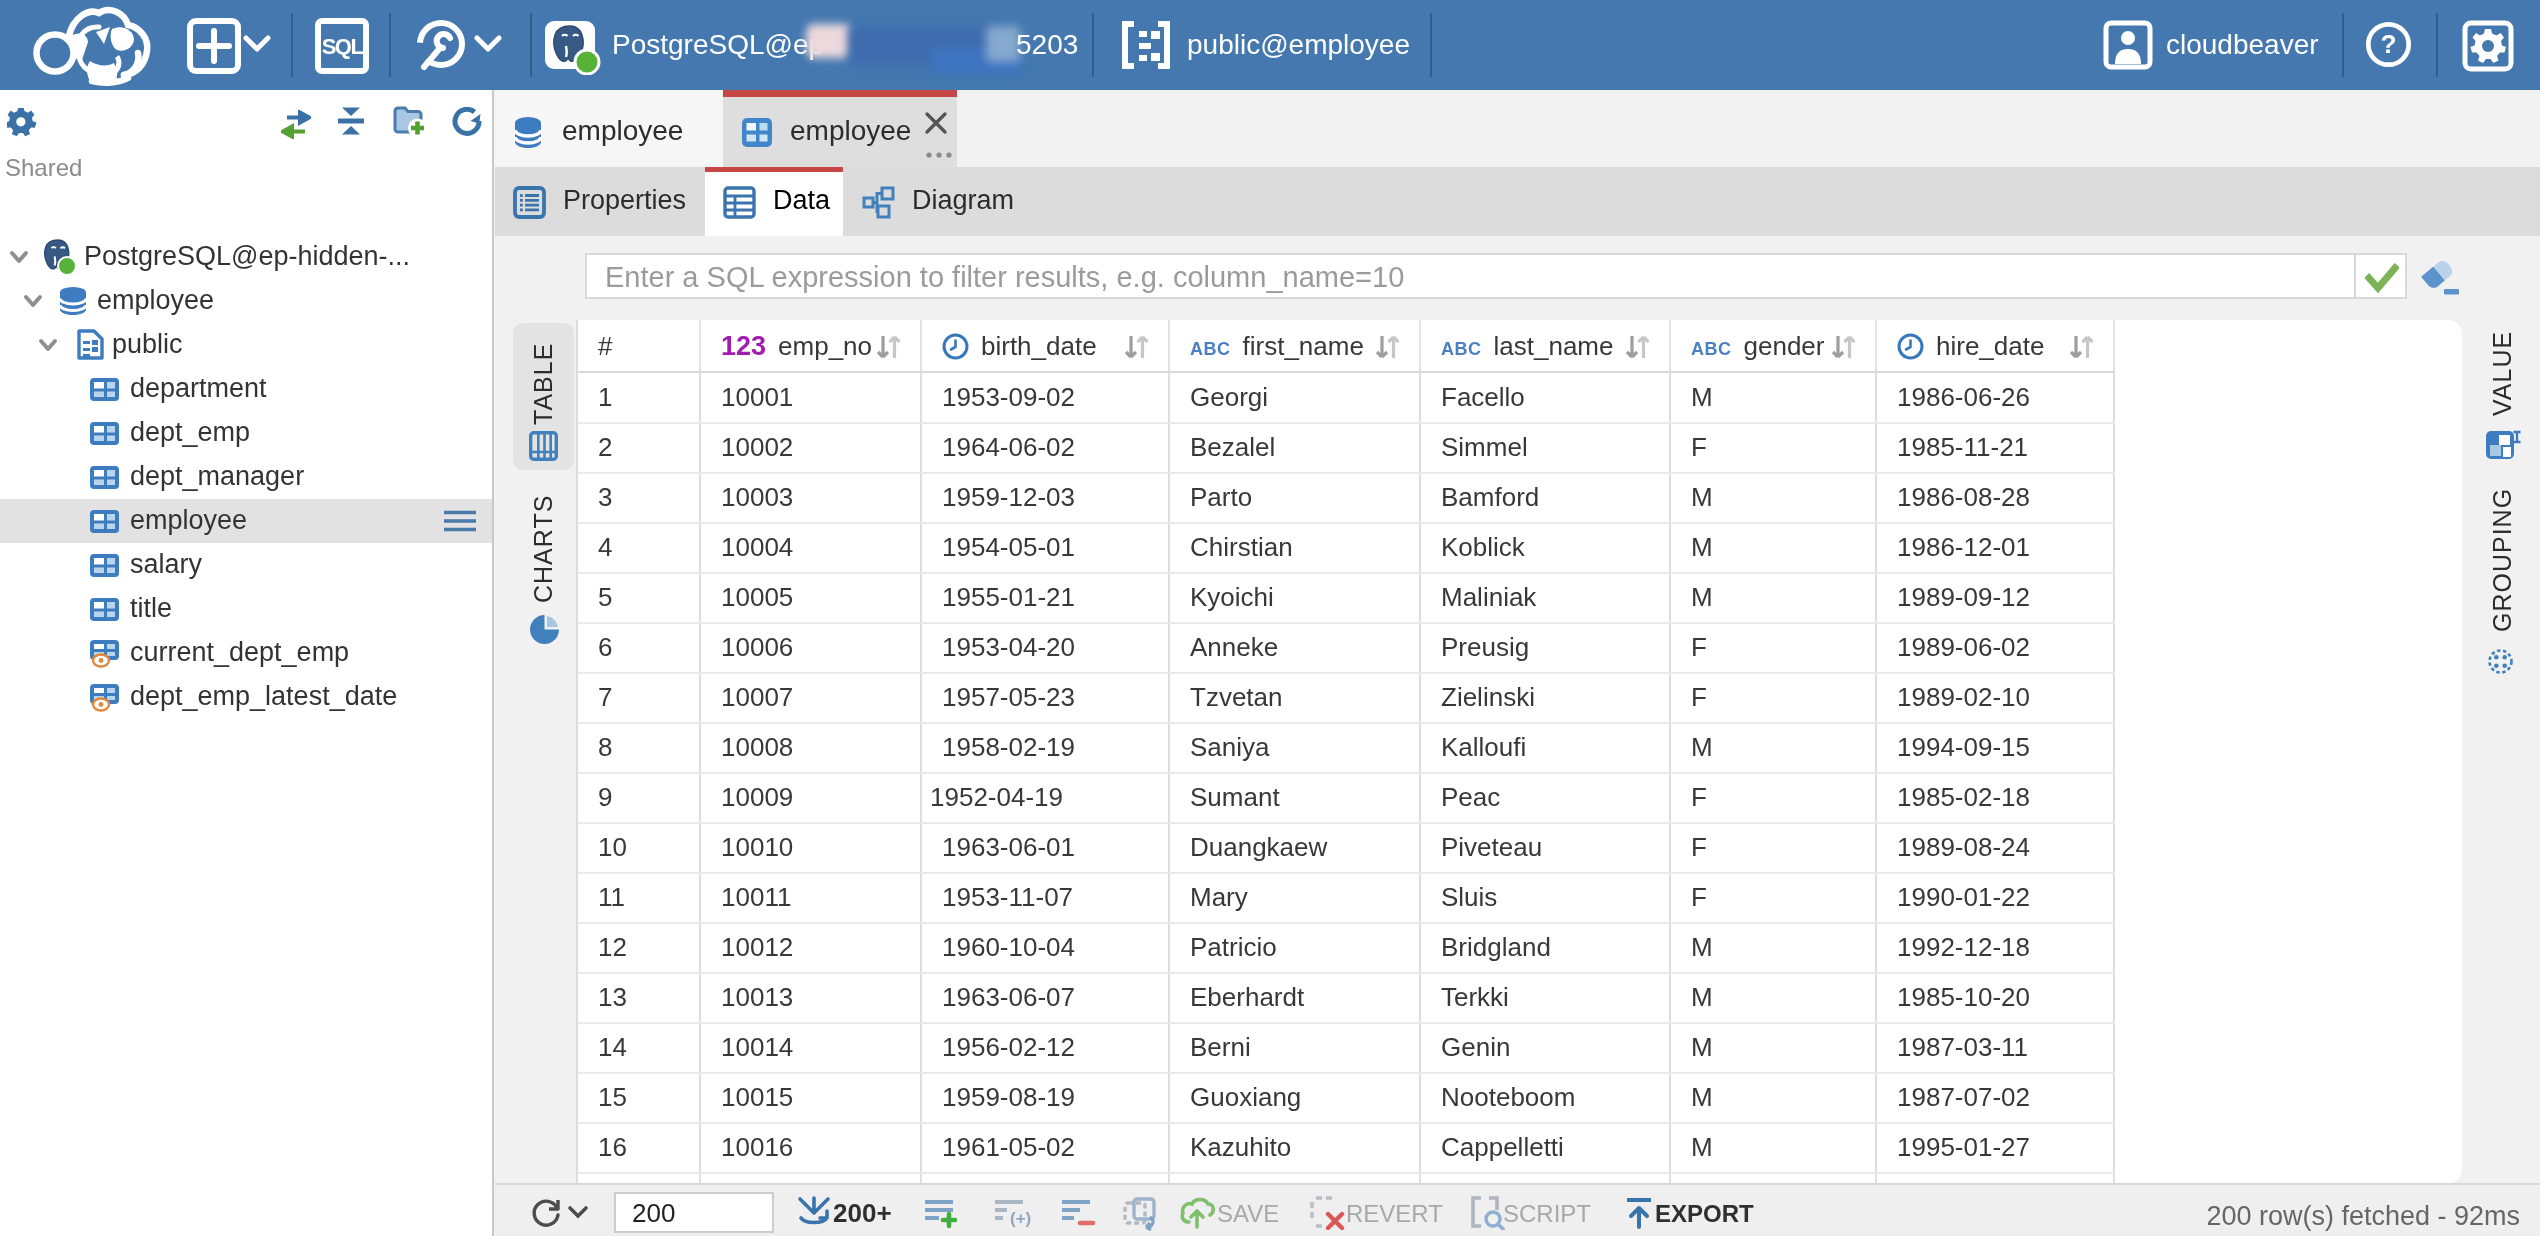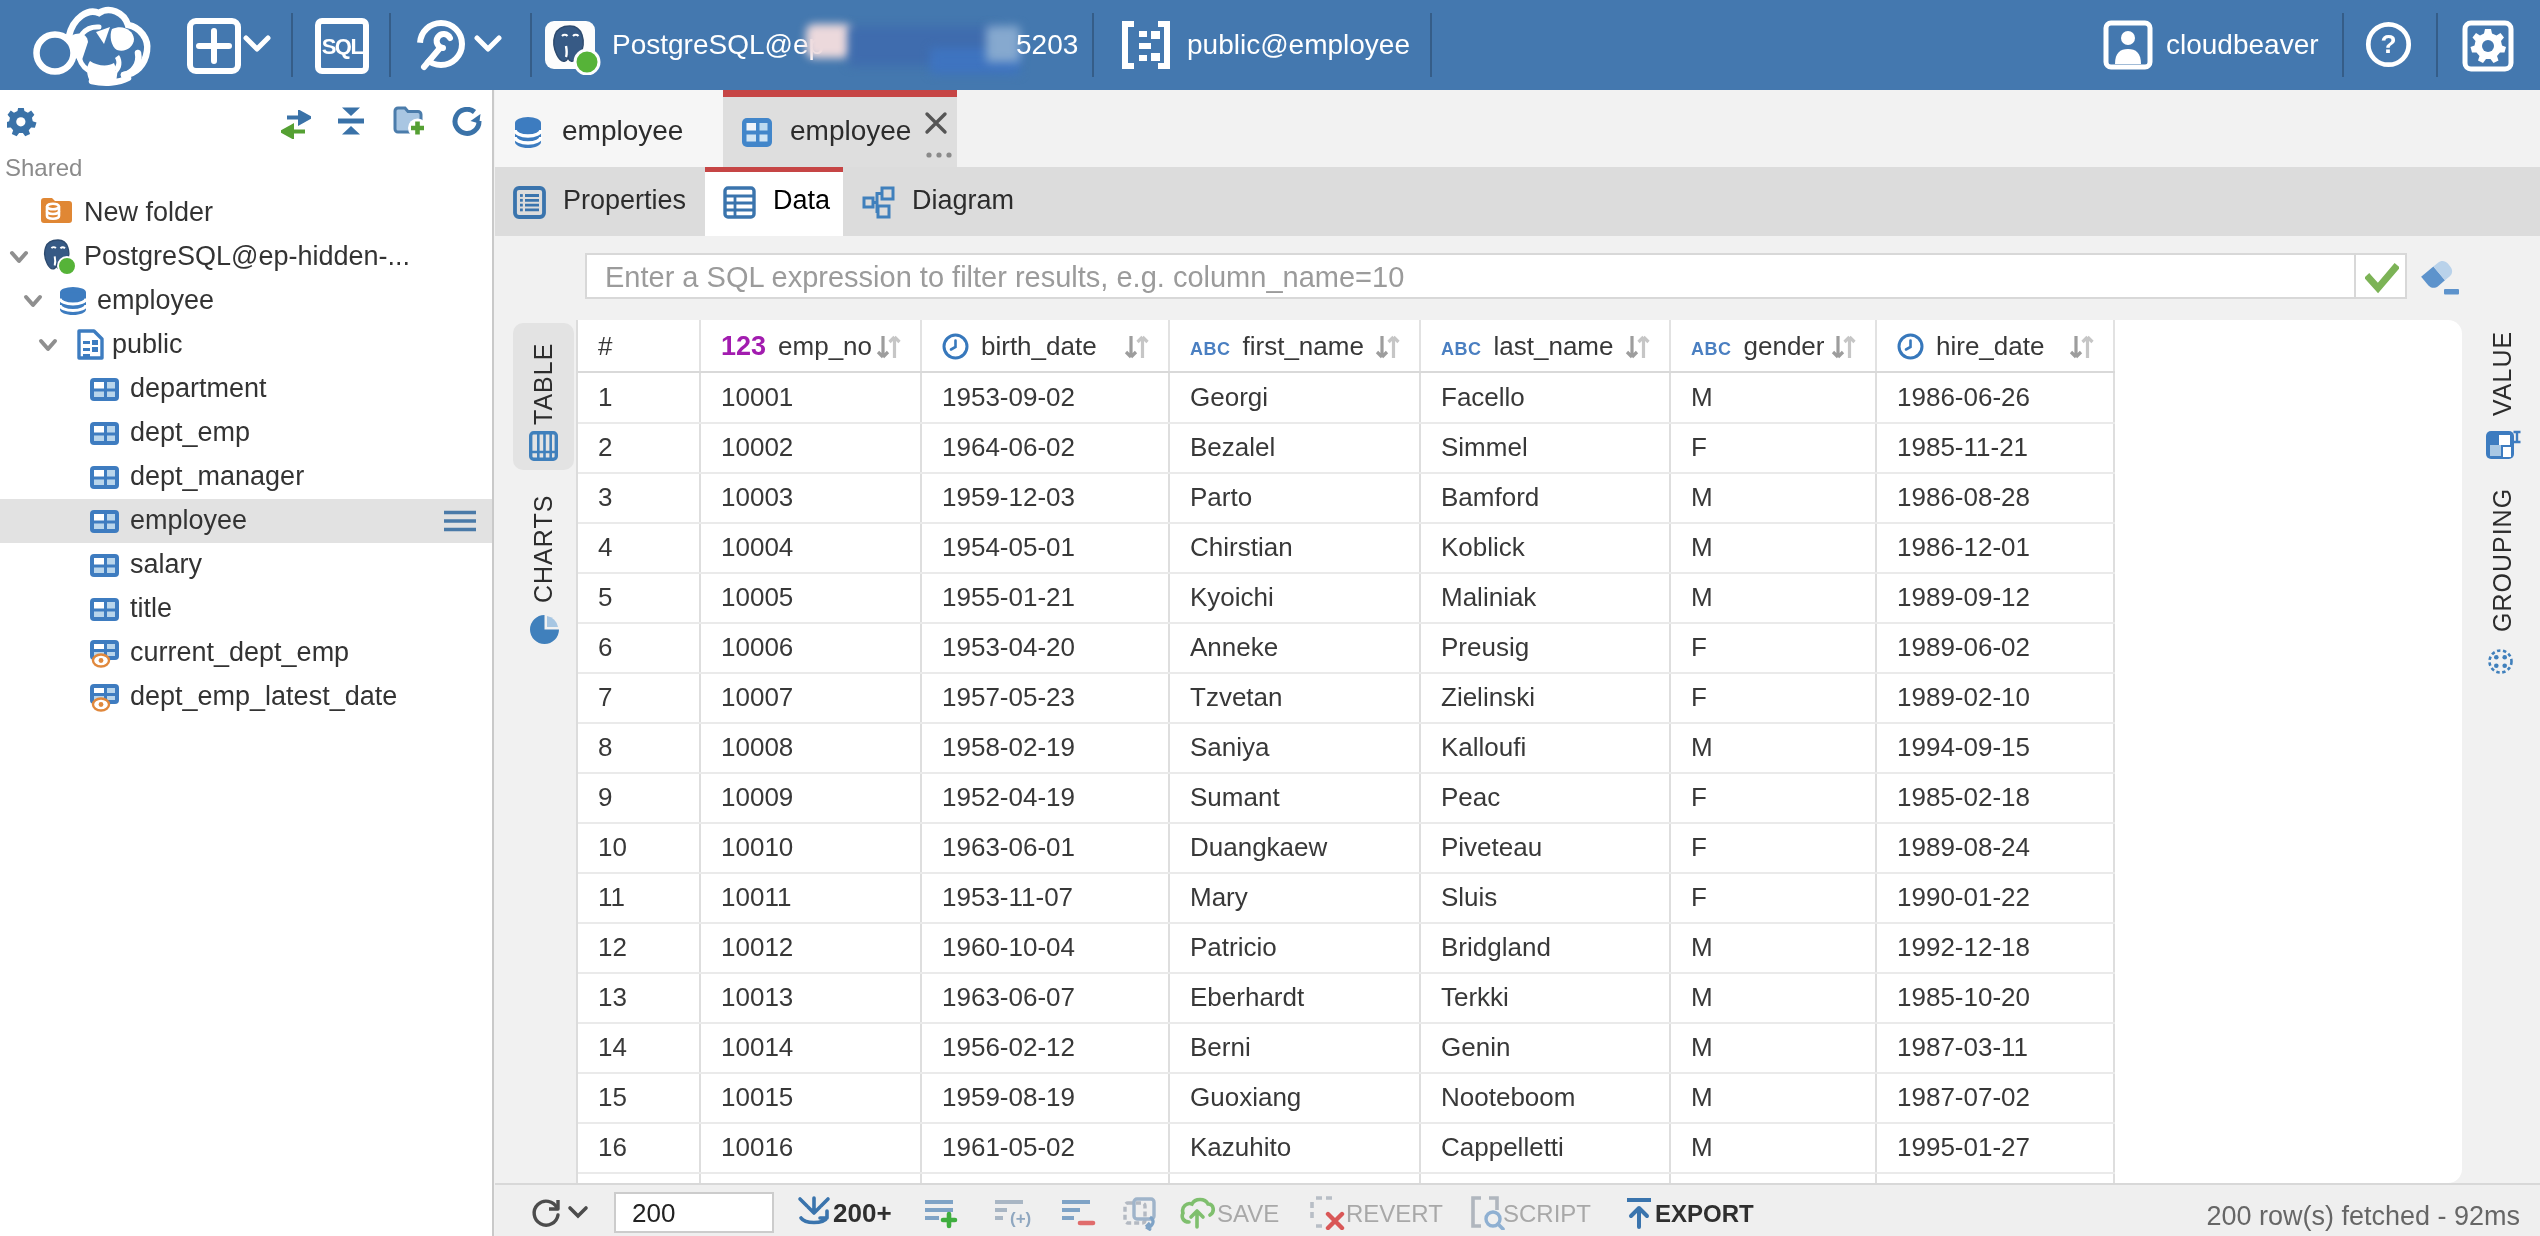--- a/index.html
+++ b/index.html
@@ -184,31 +184,20 @@
       <path d="M24.5 15.5 V28.5 M18 22 H31" stroke="#55a033" stroke-width="4.6"></path>
     </svg>
     <svg class="abs" style="left:452px;top:17px" width="30" height="30" viewBox="0 0 30 30">
       <path d="M22.5 5 A12 12 0 1 0 27 14" fill="none" stroke="#3a72a8" stroke-width="5"></path>
       <path d="M28.5 7 L27.2 16.5 L18.5 14" fill="#3a72a8"></path>
     </svg>
     <div class="abs" style="left:5px;top:64px;font-size:24px;color:#8b8b8b">Shared</div>
 
     <div id="selrow" style="top:409px"></div>
 
-    <div class="treerow" style="top:101px">
-      <svg class="abs" style="left:40px;top:6px" width="33" height="27" viewBox="0 0 33 27">
-        <path d="M1 4 C1 2 2 1 4 1 H12 L15 4 H29 C31 4 32 5 32 7 V23 C32 25 31 26 29 26 H4 C2 26 1 25 1 23 Z" fill="#e08734"></path>
-        <g fill="none" stroke="#fff" stroke-width="2.6">
-          <ellipse cx="13" cy="9.5" rx="6" ry="2.8"></ellipse>
-          <path d="M7 9.5 V19 C7 20.6 9.7 21.8 13 21.8 C16.3 21.8 19 20.6 19 19 V9.5"></path>
-          <path d="M7 14.2 C7 15.8 9.7 17 13 17 C16.3 17 19 15.8 19 14.2"></path>
-        </g>
-      </svg>
-      <div class="lbl" style="left:84px">New folder</div>
-    </div>
     <div class="treerow" style="top:145px">
       <svg class="chev" style="left:8px;top:11px" viewBox="0 0 22 22">
           <path d="M4 7 L11 15 L18 7" fill="none" stroke="#8f8f8f" stroke-width="4" stroke-linecap="round" stroke-linejoin="round"></path>
         </svg>
       <svg class="abs" style="left:42px;top:4px" width="36" height="38" viewBox="0 0 36 38">
         <g transform="translate(2,1)">
           <path d="M14 0 C7.4 0 3.3 2.5 1.6 7.4 C0 12.3 0.8 18.9 3.3 23.8 C4.9 27.1 7.4 29.5 9.9 28.7 C11.5 28.3 12.3 26.2 12.3 23.8 C12.3 26.2 13.1 28.3 14.8 28.7 C17.2 29.5 19.7 27.1 22.2 23.8 C24.6 18.9 25.5 12.3 23.8 7.4 C22.2 2.5 18.9 0 14 0 Z" fill="#375a85" stroke="#2d4a6e" stroke-width="1.4"></path>
           <path d="M7.4 8.2 C8.6 7 10.7 7 11.9 8.2" fill="none" stroke="#fff" stroke-width="1.9"></path>
           <path d="M16.4 8.2 C17.7 7 19.7 7 21 8.2" fill="none" stroke="#fff" stroke-width="1.9"></path>
           <path d="M10.7 16.4 C11.5 20.5 11.5 23 10.7 25.5" fill="none" stroke="#fff" stroke-width="2"></path>
@@ -539,21 +528,21 @@
       <div class="cell" style="left:0px;top:402px;width:123px">8</div>
       <div class="cell" style="left:123px;top:402px;width:221px">10008</div>
       <div class="cell" style="left:344px;top:402px;width:248px">1958-02-19</div>
       <div class="cell" style="left:592px;top:402px;width:251px">Saniya</div>
       <div class="cell" style="left:843px;top:402px;width:250px">Kalloufi</div>
       <div class="cell" style="left:1093px;top:402px;width:206px">M</div>
       <div class="cell" style="left:1299px;top:402px;width:238px">1994-09-15</div>
       <div class="gridrowline" style="top:452px"></div>
       <div class="cell" style="left:0px;top:452px;width:123px">9</div>
       <div class="cell" style="left:123px;top:452px;width:221px">10009</div>
-      <div class="cell" style="left:344px;top:452px;width:248px">1952-04-19</div>
+      <div class="cell" style="left:332px;top:452px;width:248px">1952-04-19</div>
       <div class="cell" style="left:592px;top:452px;width:251px">Sumant</div>
       <div class="cell" style="left:843px;top:452px;width:250px">Peac</div>
       <div class="cell" style="left:1093px;top:452px;width:206px">F</div>
       <div class="cell" style="left:1299px;top:452px;width:238px">1985-02-18</div>
       <div class="gridrowline" style="top:502px"></div>
       <div class="cell" style="left:0px;top:502px;width:123px">10</div>
       <div class="cell" style="left:123px;top:502px;width:221px">10010</div>
       <div class="cell" style="left:344px;top:502px;width:248px">1963-06-01</div>
       <div class="cell" style="left:592px;top:502px;width:251px">Duangkaew</div>
       <div class="cell" style="left:843px;top:502px;width:250px">Piveteau</div>

